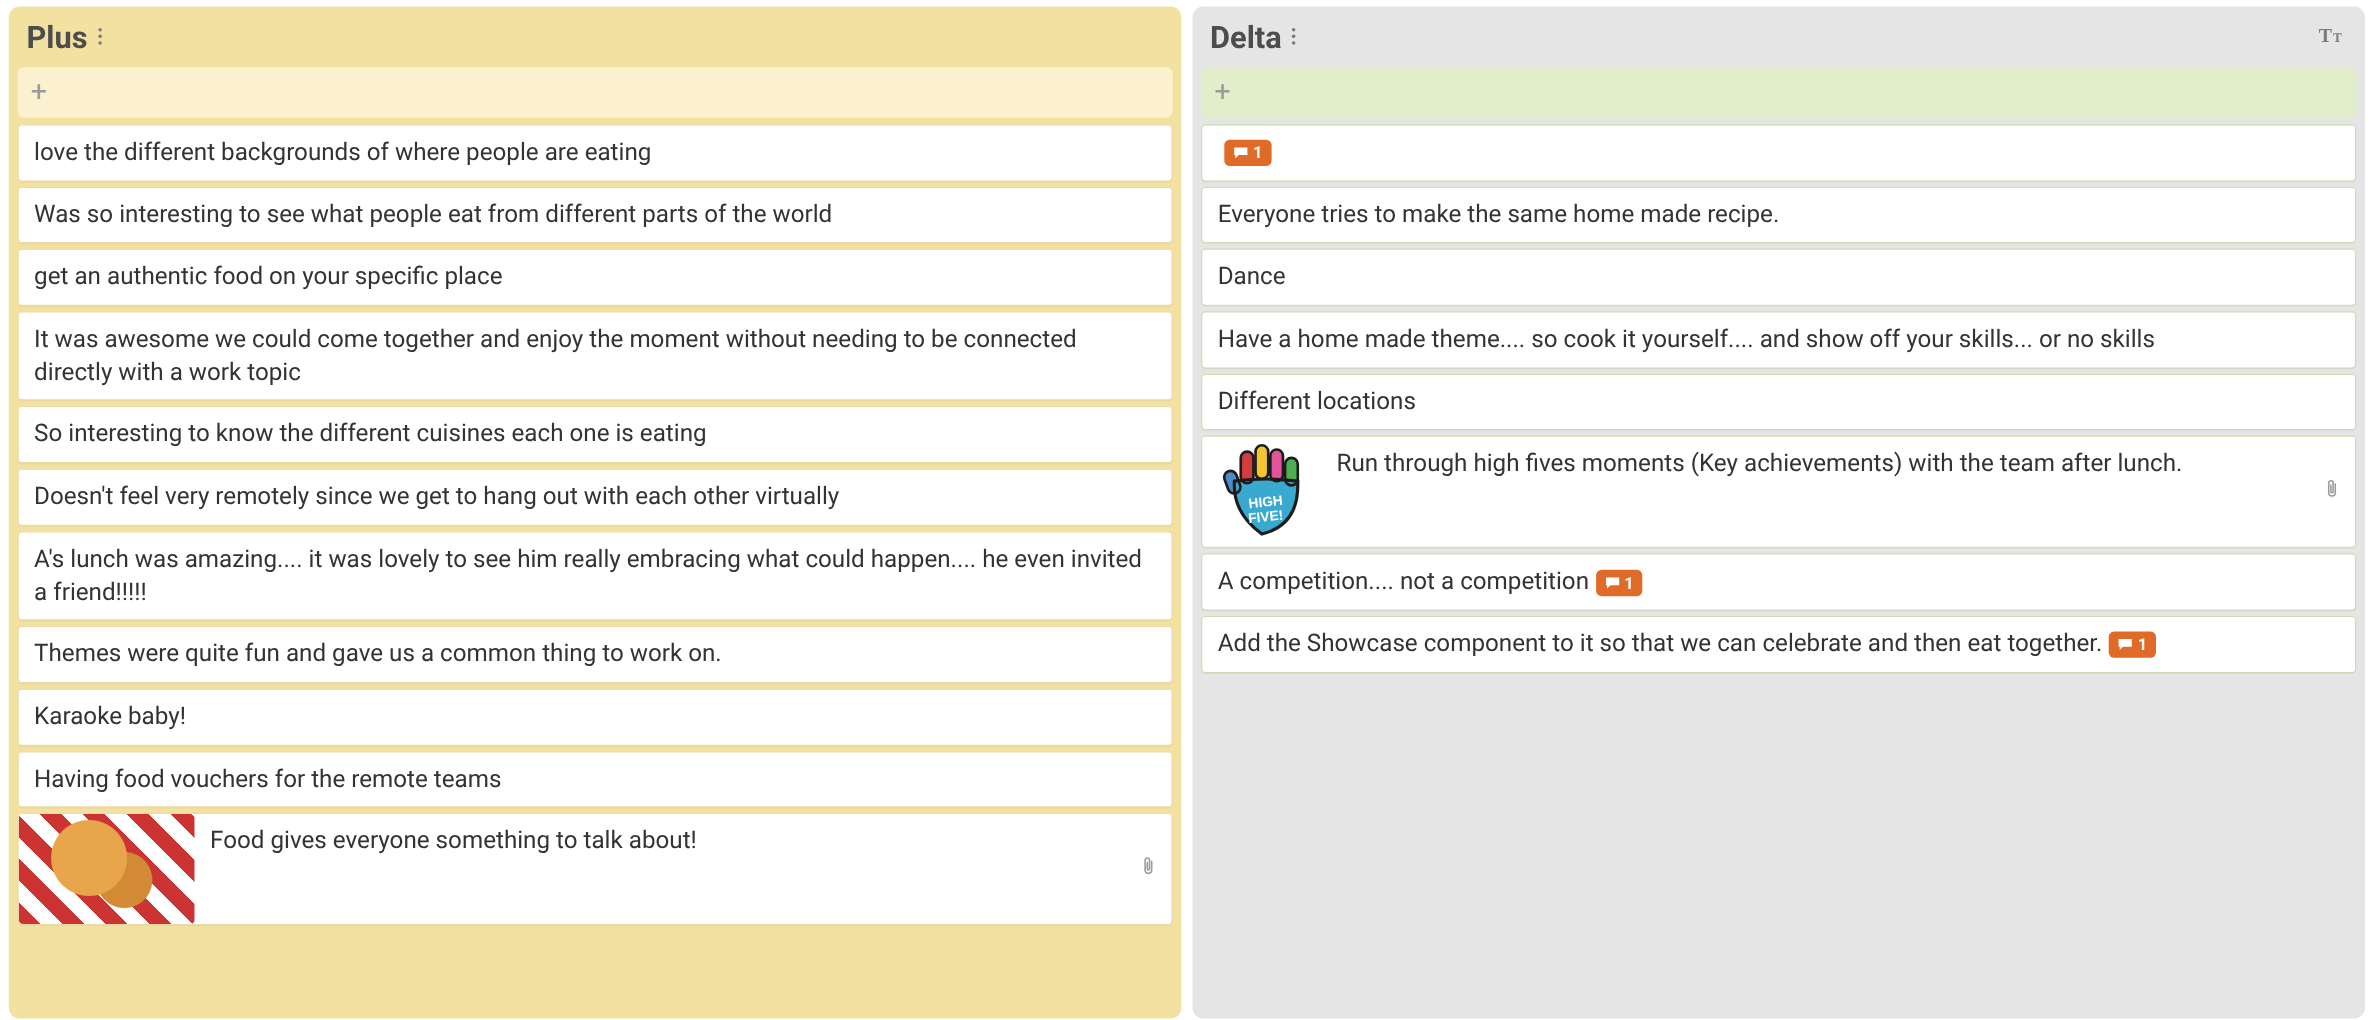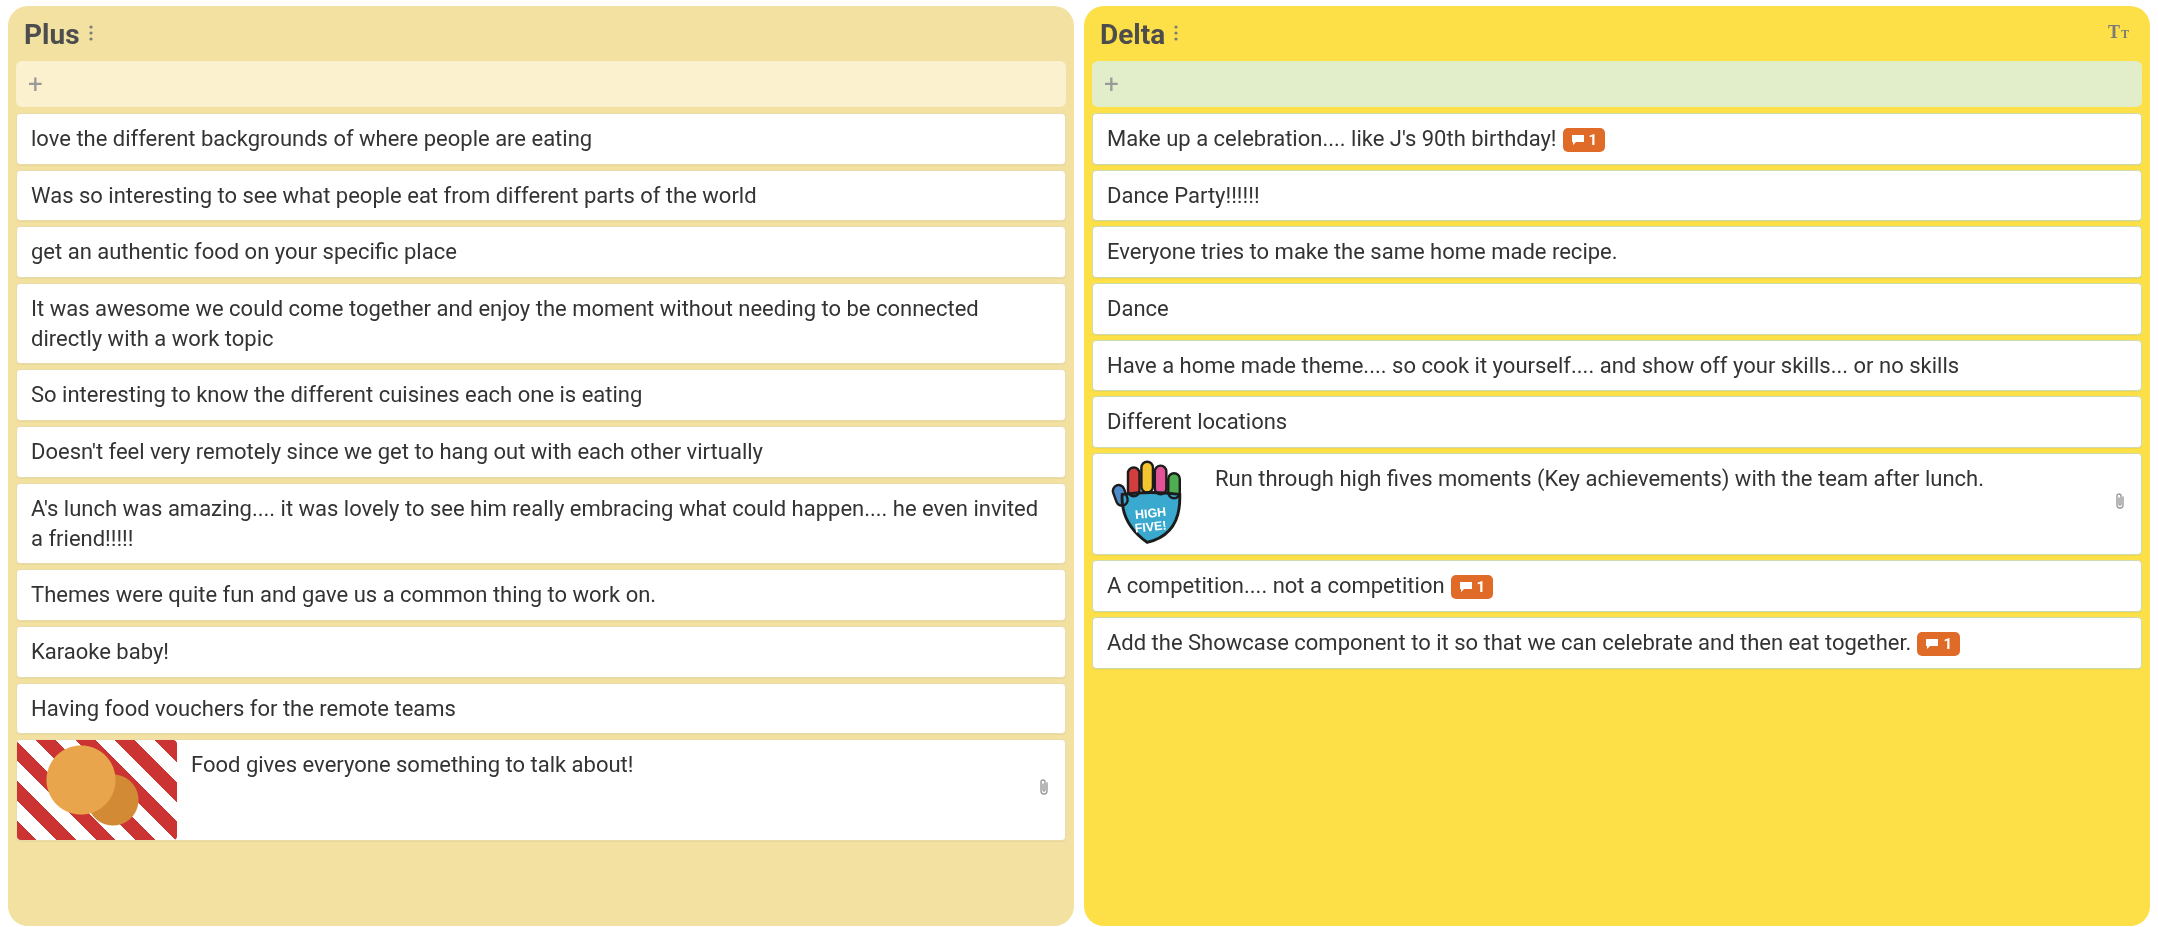--- a/index.html
+++ b/index.html
@@ -5,26 +5,26 @@
   * { box-sizing: border-box; }
   html, body { margin:0; padding:0; font-family: -apple-system, BlinkMacSystemFont, "Segoe UI", Roboto, Helvetica, Arial, sans-serif; background:#fff; }
   .board {
     display:flex;
     gap:10px;
     padding:6px 8px 10px 8px;
     width:2158px;
   }
   .column {
     flex:1;
-    border-radius:20px;
+    border-radius:10px;
     padding:6px;
     min-height:920px;
   }
   .col-plus  { background:#f2e1a1; }
-  .col-delta { background:#fde047; }
+  .col-delta { background:#e5e5e5; }
 
   .col-header {
     display:flex;
     align-items:center;
     padding:6px 10px 10px 10px;
     position:relative;
   }
   .col-title {
     font-size:28px;
     font-weight:700;
@@ -192,29 +192,26 @@
         <span class="col-tool-right"><svg width="26" height="20" viewBox="0 0 26 20">
             <text x="0" y="16" font-family="serif" font-size="18" font-weight="700" fill="currentColor">T</text>
             <text x="13" y="16" font-family="serif" font-size="12" font-weight="700" fill="currentColor">T</text>
           </svg></span>
       </div>
       <div class="add-bar">
         <span class="add-plus">+</span>
       </div>
       <div class="cards">
         <div class="card">
-          <div class="card-text"><span>Make up a celebration.... like J's 90th birthday!</span><span class="badge">
+          <div class="card-text"><span class="badge">
               <svg width="14" height="12" viewBox="0 0 14 12">
                 <path d="M1 1h12v7H5l-3 3V8H1z" fill="#fff"></path>
               </svg>
               <span>1</span>
             </span></div>
-        </div>
-        <div class="card">
-          <div class="card-text"><span>Dance Party!!!!!!</span></div>
         </div>
         <div class="card">
           <div class="card-text"><span>Everyone tries to make the same home made recipe.</span></div>
         </div>
         <div class="card">
           <div class="card-text"><span>Dance</span></div>
         </div>
         <div class="card">
           <div class="card-text"><span>Have a home made theme.... so cook it yourself.... and show off your skills... or no skills</span></div>
         </div>

